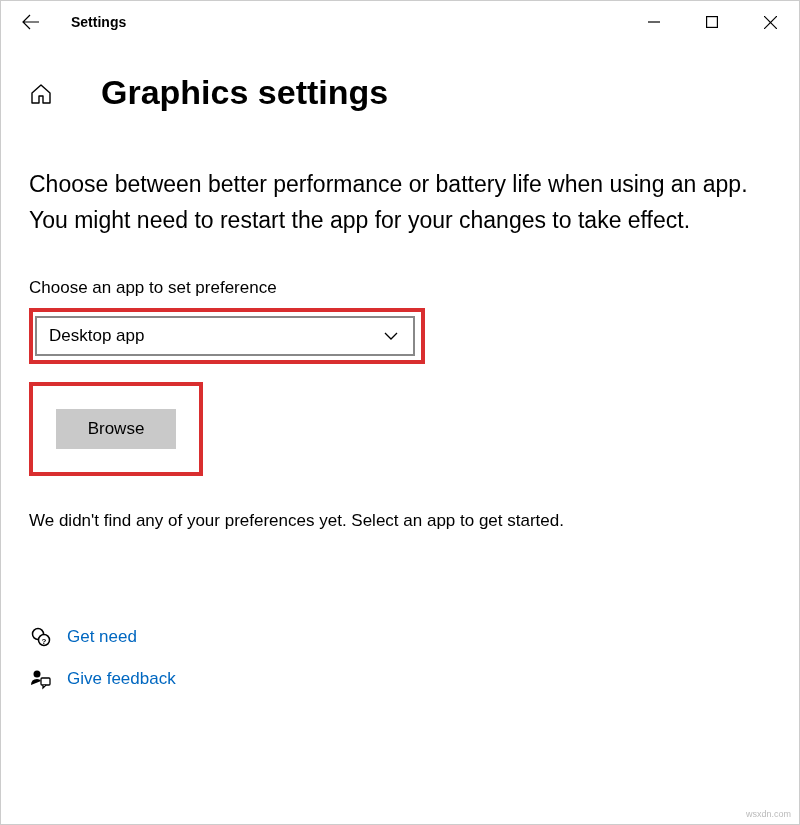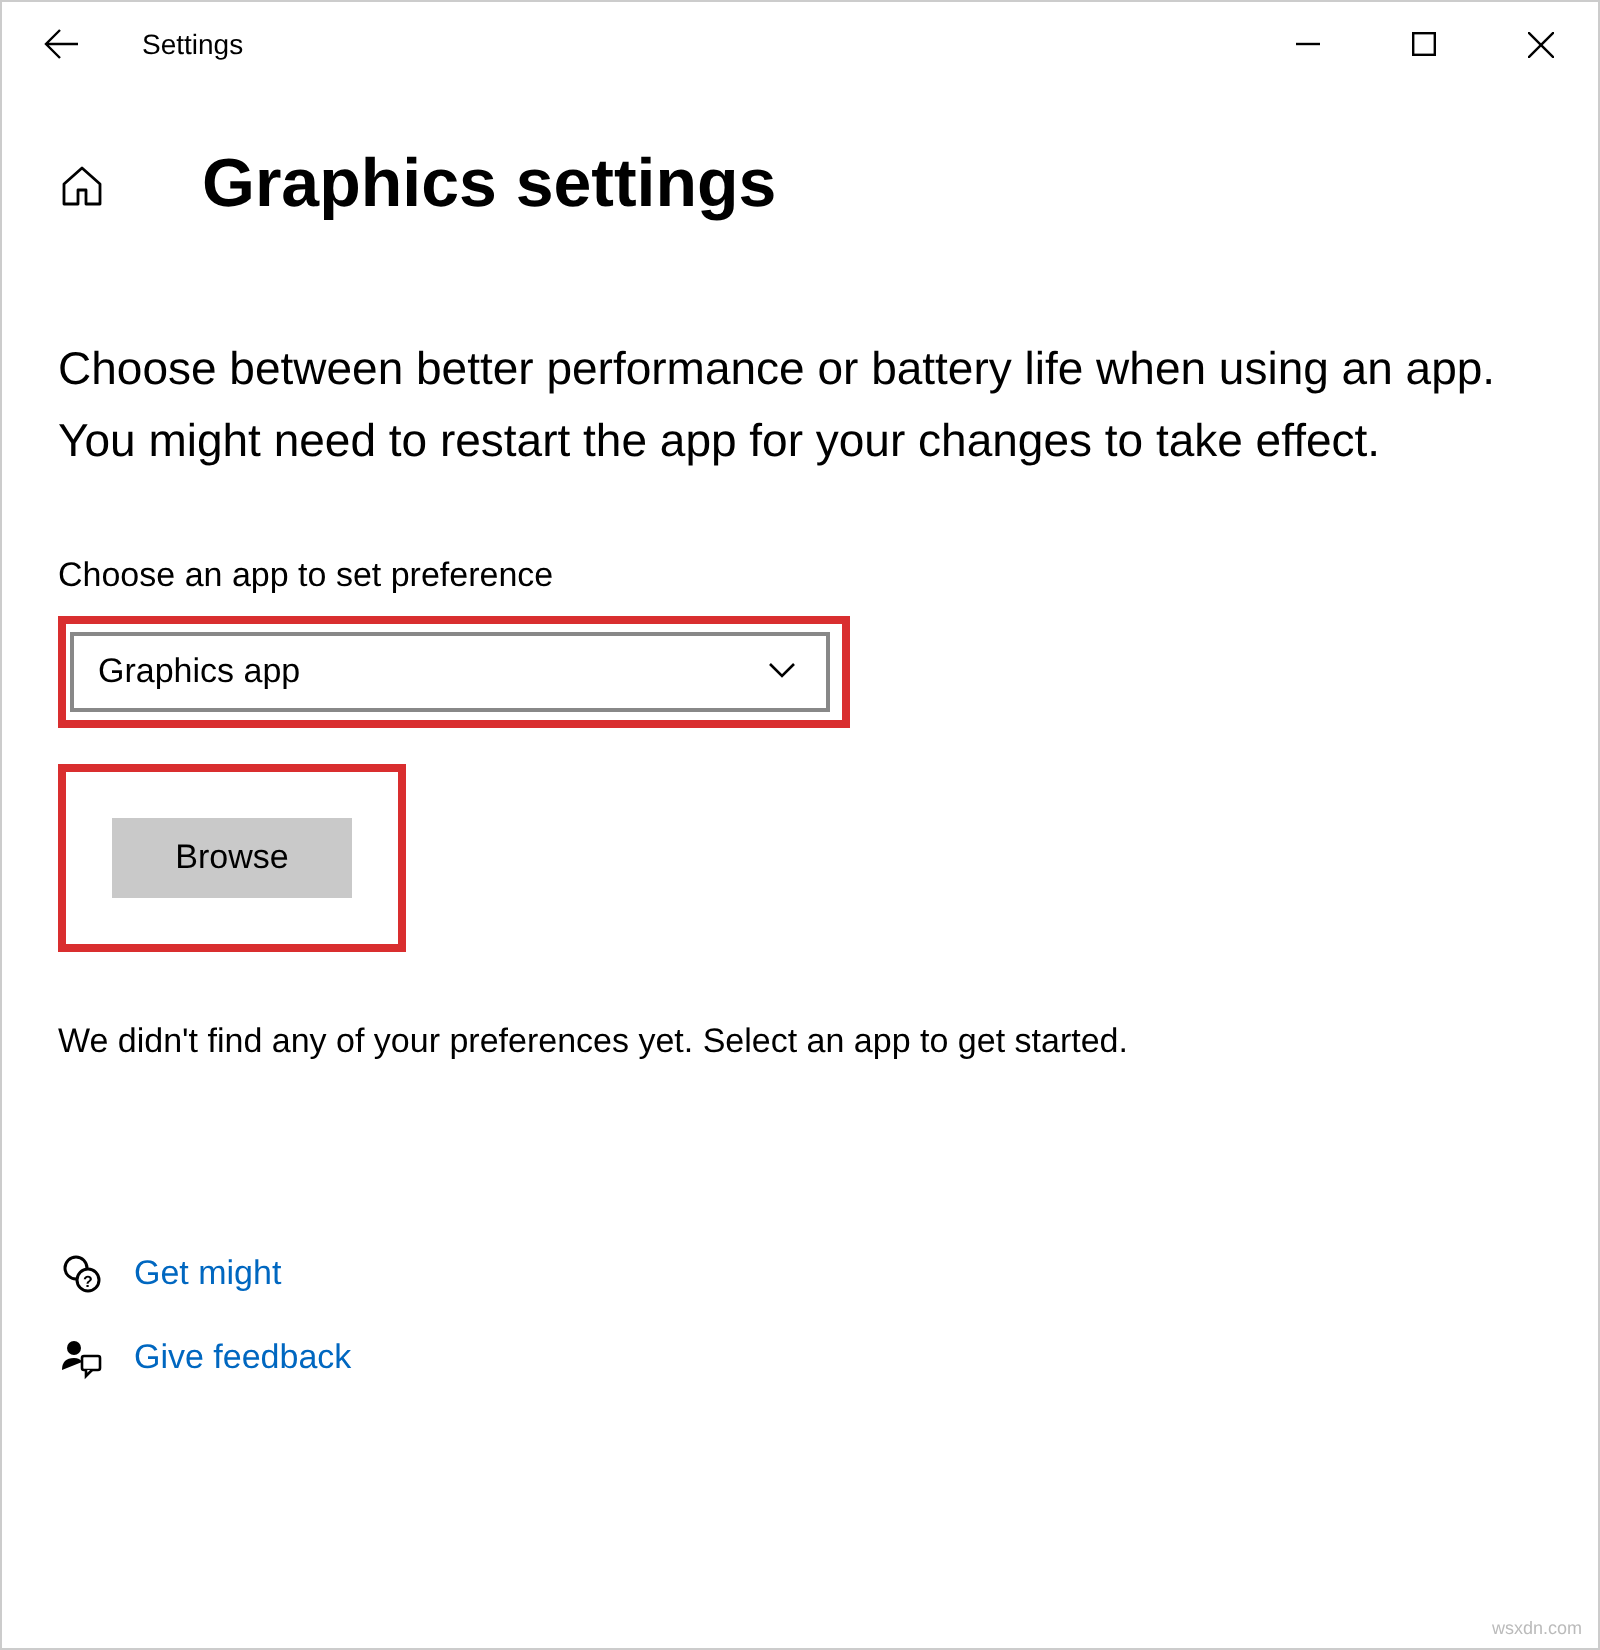--- a/index.html
+++ b/index.html
@@ -14,20 +14,21 @@
       background: #ffffff;
       position: relative;
       border: 1px solid #ccc;
     }
     .titlebar {
       height: 42px;
       display: flex;
       align-items: center;
       padding-left: 20px;
       position: relative;
+      font-weight: bold;
     }
     .back-icon {
       width: 20px;
       height: 20px;
       display: flex;
       align-items: center;
       justify-content: center;
       margin-right: 30px;
     }
     .title-text {
@@ -197,21 +198,21 @@
 
   <div class="description">
     <span>Choose between better performance or battery life when using an app.</span><br>
     <span>You might need to restart the app for your changes to take effect.</span>
   </div>
 
   <div class="field-label">Choose an app to set preference</div>
 
   <div class="highlight-box dropdown-highlight">
     <div class="dropdown">
-      <span class="dropdown-text">Graphics app</span>
+      <span class="dropdown-text">Desktop app</span>
       <span>
         <svg width="16" height="10" viewBox="0 0 16 10">
           <path d="M 2 2 L 8 8 L 14 2" stroke="#000" stroke-width="1.3" fill="none"></path>
         </svg>
       </span>
     </div>
   </div>
   <br>
 
   <div class="highlight-box browse-highlight">
@@ -221,21 +222,21 @@
   <div class="info-text">We didn't find any of your preferences yet. Select an app to get started.</div>
 
   <div class="link-row">
     <div class="link-icon">
       <svg width="22" height="22" viewBox="0 0 22 22">
         <circle cx="8" cy="8" r="5.5" stroke="#000" stroke-width="1.5" fill="none"></circle>
         <circle cx="14" cy="14" r="5.5" stroke="#000" stroke-width="1.5" fill="#fff"></circle>
         <text x="14" y="17.5" font-size="8" font-weight="bold" text-anchor="middle" fill="#000">?</text>
       </svg>
     </div>
-    <a class="link-text">Get might</a>
+    <a class="link-text">Get need</a>
   </div>
 
   <div class="link-row">
     <div class="link-icon">
       <svg width="22" height="22" viewBox="0 0 22 22">
         <circle cx="7" cy="6" r="3.5" fill="#000"></circle>
         <path d="M 1 17 Q 1 11 7 11 Q 10 11 11 13" fill="#000"></path>
         <rect x="11" y="10" width="9" height="7" rx="1" stroke="#000" stroke-width="1.3" fill="#fff"></rect>
         <path d="M 13 17 L 13 20 L 16 17" fill="#fff" stroke="#000" stroke-width="1.3"></path>
       </svg>

